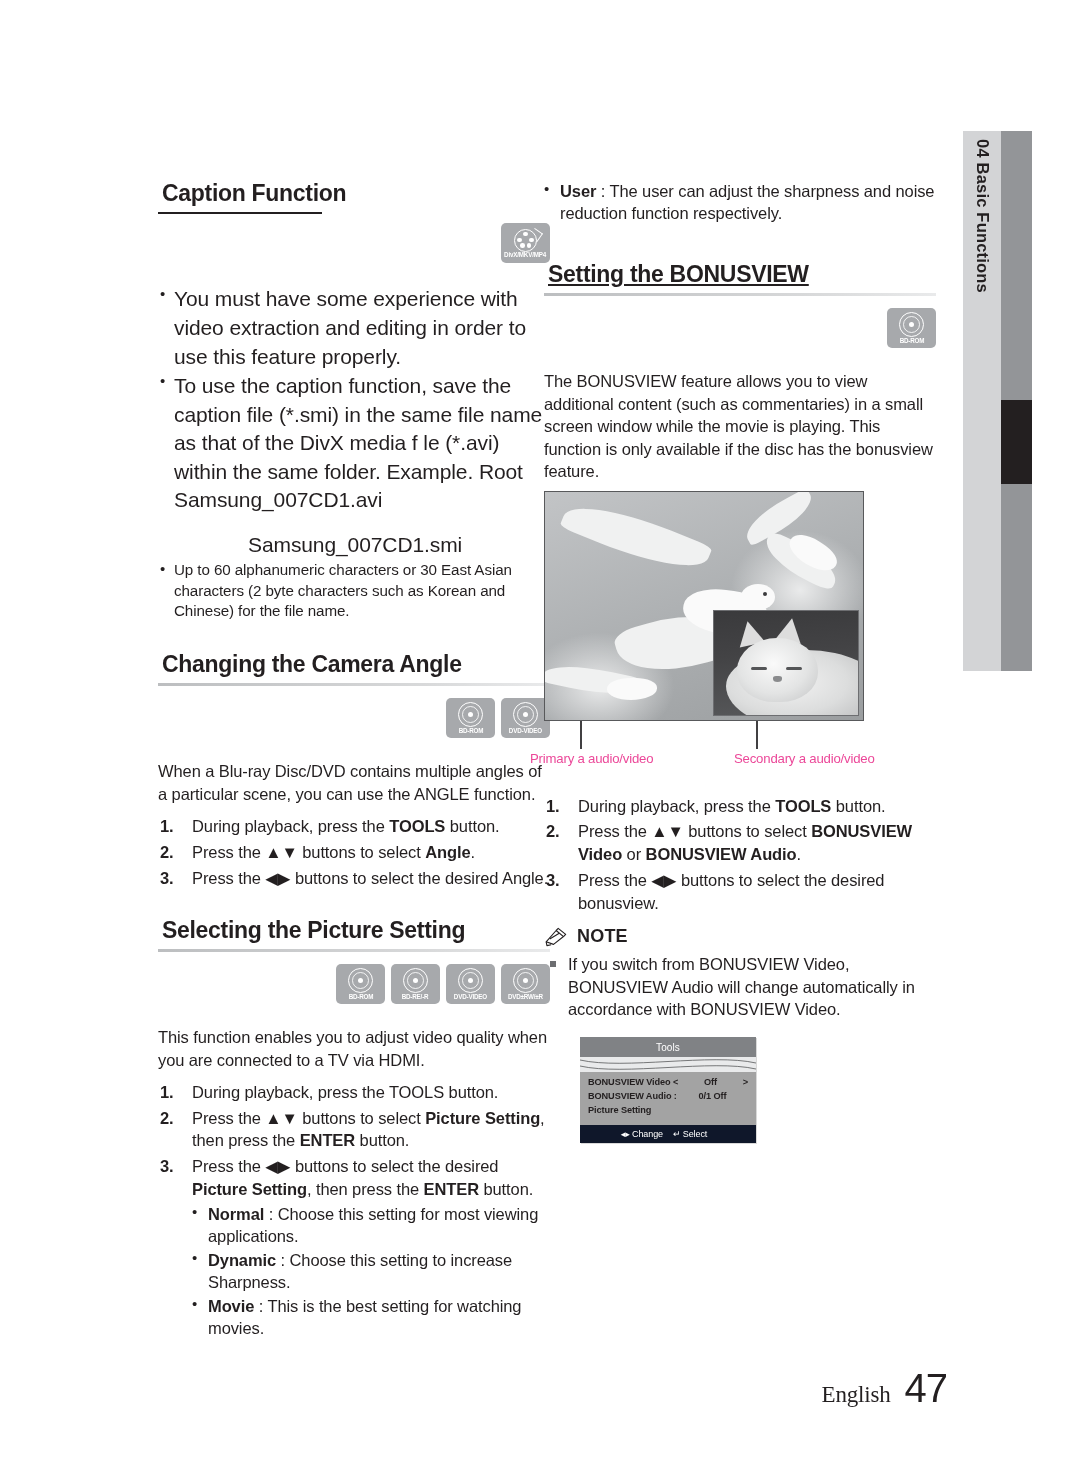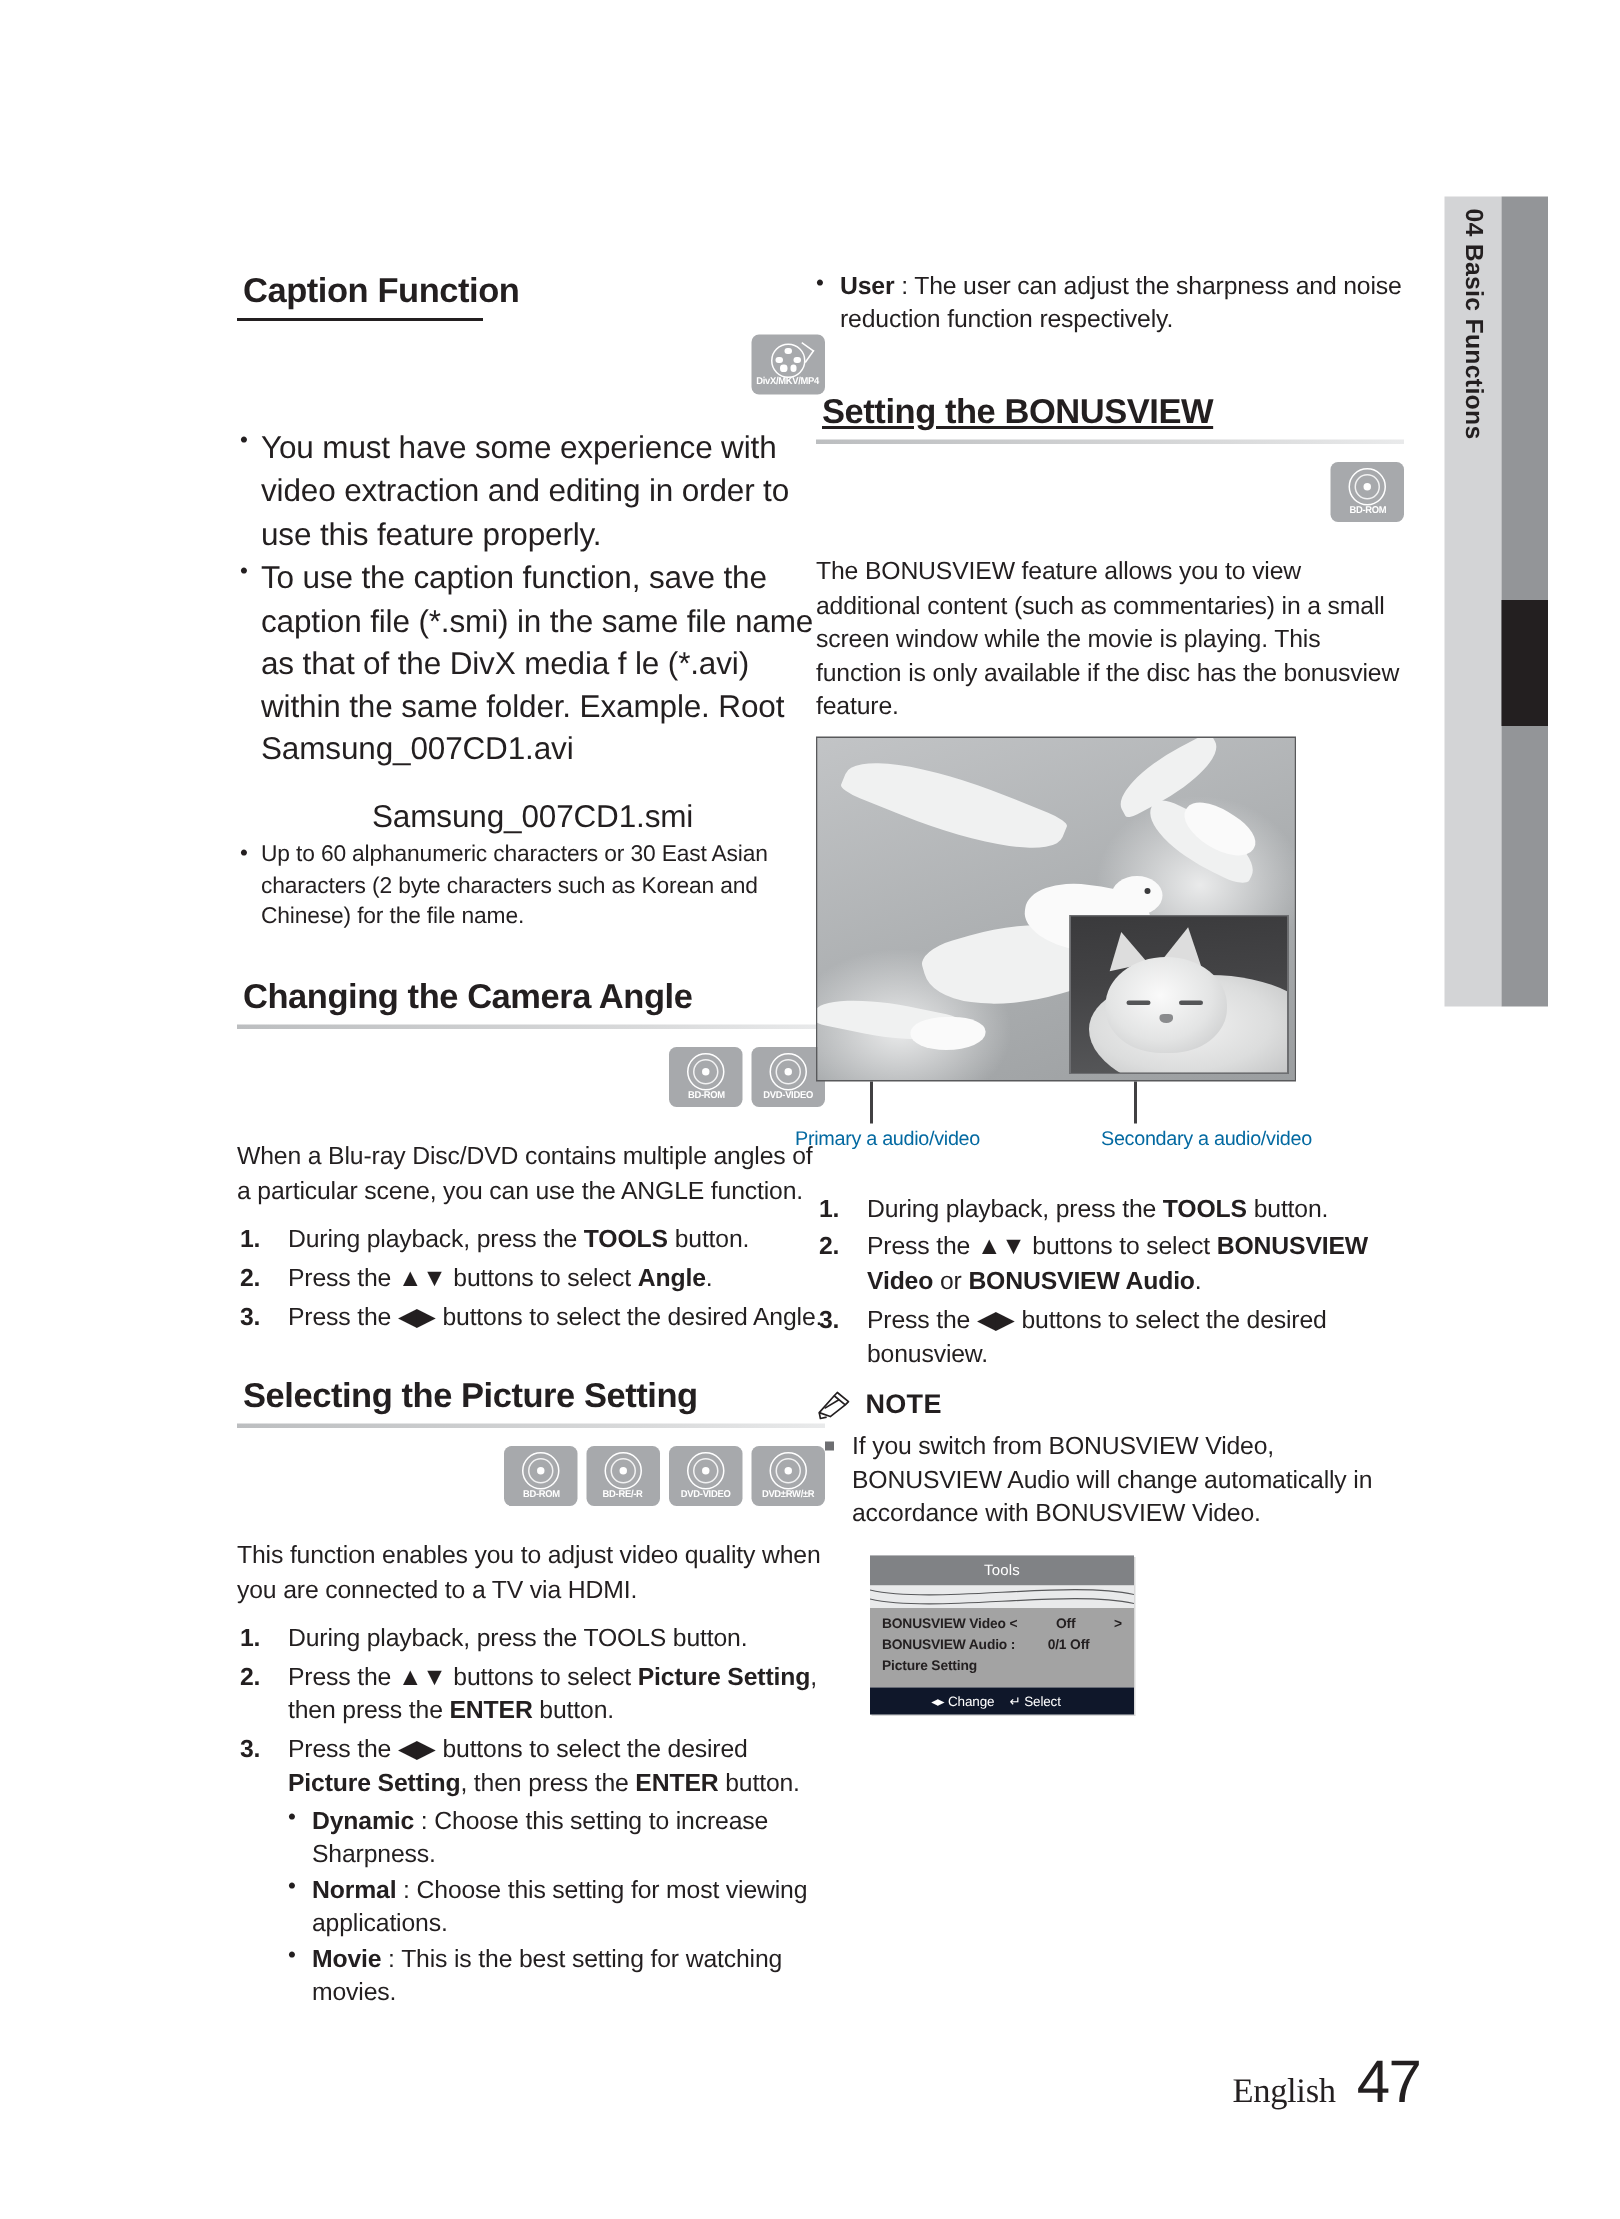--- a/index.html
+++ b/index.html
@@ -347,21 +347,21 @@
     position: relative;
     width: 360px;
     height: 22px;
     margin-top: 0px;
   }
   .fig-cap {
     position: absolute;
     font-size: 13.2px;
     letter-spacing: -0.2px;
     white-space: nowrap;
-    color: #0369a1;
+    color: #ec4899;
   }
 
   
   .note-head {
     display: flex;
     align-items: center;
     gap: 7px;
     margin-top: 12px;
   }
   .note-head .pencil { width: 26px; height: 20px; display:block; }
@@ -555,22 +555,22 @@
       <li>
         <span><span>During playback, press the TOOLS button.</span></span>
       </li>
       <li>
         <span>Press the ▲▼ buttons to select </span><span class="b">Picture Setting</span><span>, then press the </span><span class="b">ENTER</span><span> button.</span>
       </li>
       <li>
         <span>Press the ◀▶ buttons to select the desired </span><span class="b">Picture Setting</span><span>, then press the </span><span class="b">ENTER</span><span> button.</span>
 
         <ul class="sub-bullets">
+          <li><span class="b">Normal</span><span> : Choose this setting for most viewing applications.</span></li>
           <li><span class="b">Dynamic</span><span> : Choose this setting to increase Sharpness.</span></li>
-          <li><span class="b">Normal</span><span> : Choose this setting for most viewing applications.</span></li>
           <li><span class="b">Movie</span><span> : This is the best setting for watching movies.</span></li>
         </ul>
       </li>
     </ol>
   </div>
 
   <div class="col col-right">
 
     <ul class="sub-bullets" style="margin-top:0;">
       <li><span class="b">User</span><span> : The user can adjust the sharpness and noise reduction function respectively.</span></li>

